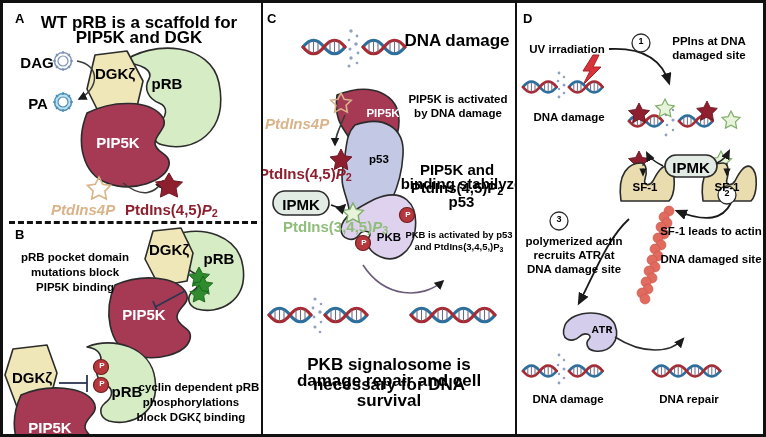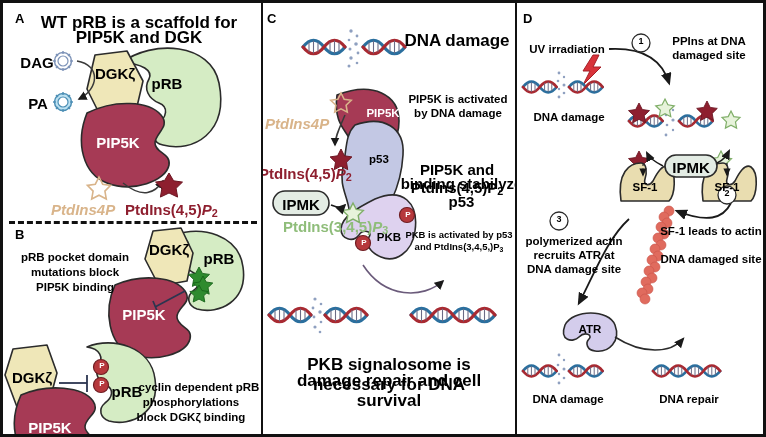--- a/index.html
+++ b/index.html
@@ -458,21 +458,21 @@
     <div class="txt t12" style="left:104px;top:178px;width:48px;">SF-1</div>
     <div class="txt t12" style="left:186px;top:178px;width:48px;">SF-1</div>
 
     <div class="txt t12" style="left:142px;top:222px;width:104px;">SF-1 leads to actin</div>
     <div class="txt t12" style="left:142px;top:250px;width:104px;">DNA damaged site</div>
 
     <div class="txt t12" style="left:0px;top:232px;width:114px;">polymerized actin</div>
     <div class="txt t12" style="left:0px;top:246px;width:114px;">recruits ATR at</div>
     <div class="txt t12" style="left:0px;top:260px;width:114px;">DNA damage site</div>
 
-    <div class="txt t12" style="left:50px;top:320px;width:46px;">ATR</div>
+    <div class="txt t12" style="left:62px;top:320px;width:46px;font-family:Liberation Mono, monospace;">ATR</div>
 
     <div class="txt t12" style="left:0px;top:390px;width:102px;">DNA damage</div>
     <div class="txt t12" style="left:124px;top:390px;width:96px;">DNA repair</div>
 
     <div class="txt" style="left:116px;top:33px;width:16px;font-size:9px;">1</div>
     <div class="txt" style="left:202px;top:185px;width:16px;font-size:9px;">2</div>
     <div class="txt" style="left:34px;top:211px;width:16px;font-size:9px;">3</div>
   </div>
 
 </div>

